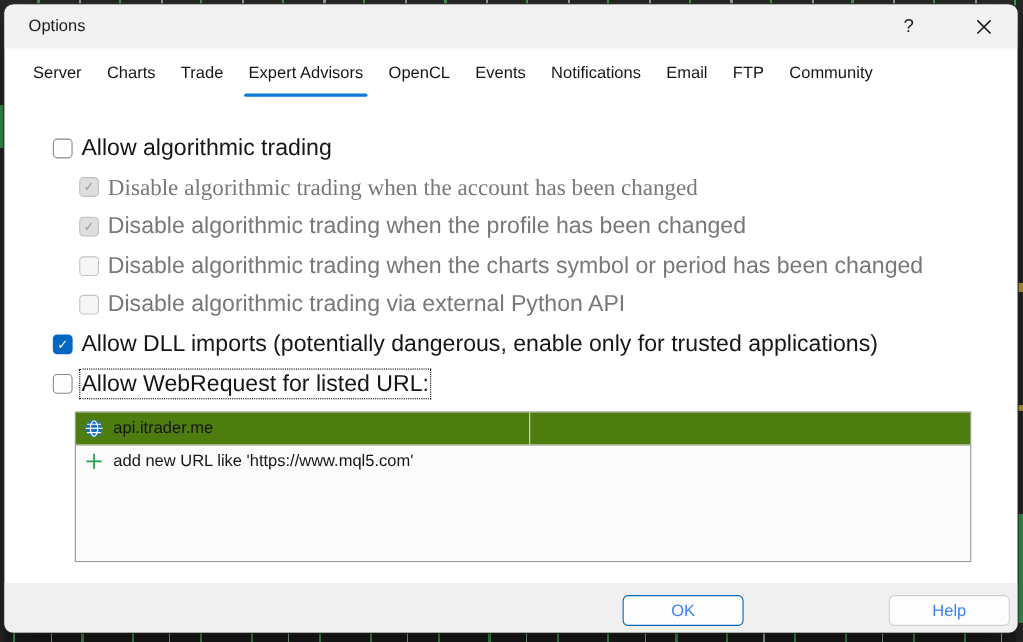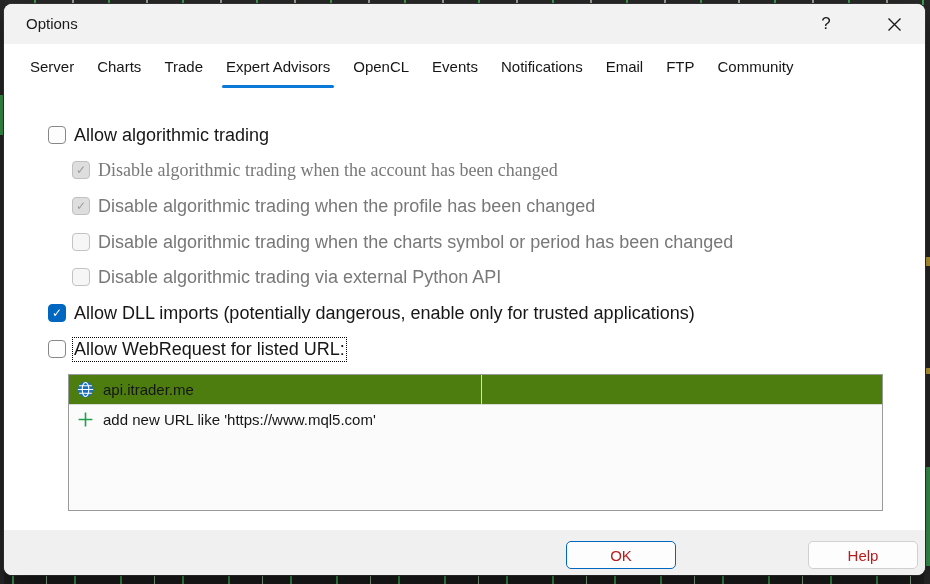--- a/index.html
+++ b/index.html
@@ -29,41 +29,41 @@
     background:transparent; border:none; cursor:pointer; color:#1b1b1b; }
   .tb-help { right:82px; font-size:17px; }
   .tb-close { right:14px; }
 
   
   .tabbar { position:absolute; top:44px; left:25px; right:8px; height:42px; display:flex; gap:21px; padding-top:8px; }
   .tab { position:relative; font-size:15px; color:#161616; padding:2px 1px 12px; white-space:nowrap; cursor:pointer; }
   .tab.active::after { content:""; position:absolute; left:-3px; right:-3px; bottom:2px; height:3px; background:#0b79d7; border-radius:2px; }
 
   
-  .row { position:absolute; display:flex; align-items:center; gap:8px; font-size:18px; height:20px; }
+  .row { position:absolute; display:flex; align-items:center; gap:8px; font-size:21px; height:20px; }
   .lbl { color:#161616; white-space:nowrap; }
   .row.disabled .lbl { color:#787878; }
   .lbl.focused { outline:1px dotted #000; outline-offset:1px; }
   .cb { width:18px; height:18px; border-radius:4px; flex:0 0 auto; display:flex; align-items:center; justify-content:center; font-size:12px; line-height:1; }
   .cb.unchecked { background:#fdfdfd; border:1px solid #878787; }
   .cb.unchecked.dis { background:#f6f6f6; border:1px solid #c3c3c3; }
   .cb.checked { background:#0067c0; border:1px solid #0067c0; color:#ffffff; }
   .cb.checked.dis { background:#dedede; border:1px solid #c0c0c0; color:#9b9b9b; }
   .cb .check-glyph::before { content:"✓"; }
 
   
   .listbox { position:absolute; left:64px; top:370px; width:815px; height:137px; background:#fbfbfb; border:1px solid #9a9a9a; }
   .url-row { position:relative; height:30px; background:#4d7c0f; border-bottom:1px solid #d9d9d9; display:flex; align-items:center; gap:9px; padding-left:8px; font-size:15px; color:#161616; cursor:default; }
   .url-row::after { content:""; position:absolute; left:412px; top:0; bottom:0; width:1px; background:#d9d9d9; }
   .add-row { height:29px; display:flex; align-items:center; gap:9px; padding-left:8px; font-size:15px; color:#161616; cursor:default; }
   .icon-16 { width:17px; height:17px; flex:0 0 auto; }
 
   
   .footer { position:absolute; left:0; right:0; bottom:0; height:45px; background:#f0f0f0; }
-  .btn { position:absolute; top:11px; width:110px; height:28px; background:#fdfdfd; border:1px solid #d0d0d0; border-radius:5px; font-size:15px; color:#b91c1c; font-family:inherit; cursor:pointer; }
+  .btn { position:absolute; top:11px; width:110px; height:28px; background:#fdfdfd; border:1px solid #d0d0d0; border-radius:5px; font-size:15px; color:#3b82f6; font-family:inherit; cursor:pointer; }
   .btn-ok { left:562px; border:1.5px solid #0067c0; }
   .btn-cancel { left:682px; }
   .btn-help { left:804px; }
 </style>
 </head>
 <body>
 
 <div class="bg-strip bg-top"></div>
 <div class="bg-strip bg-bottom"></div>
 <div class="bg-strip bg-right"></div>

